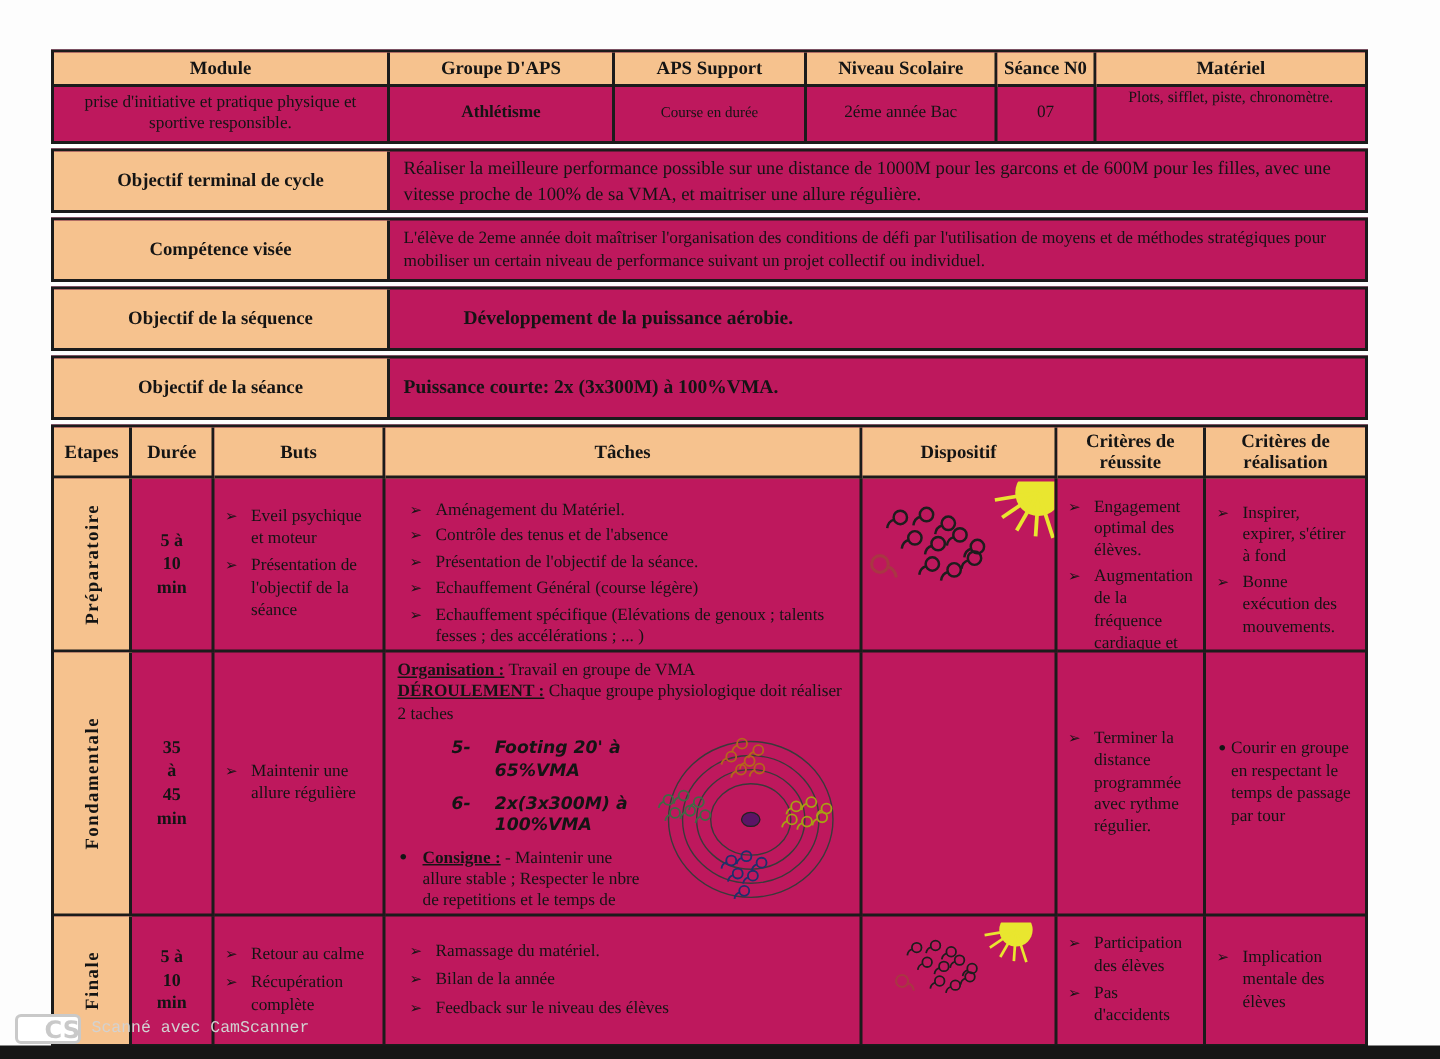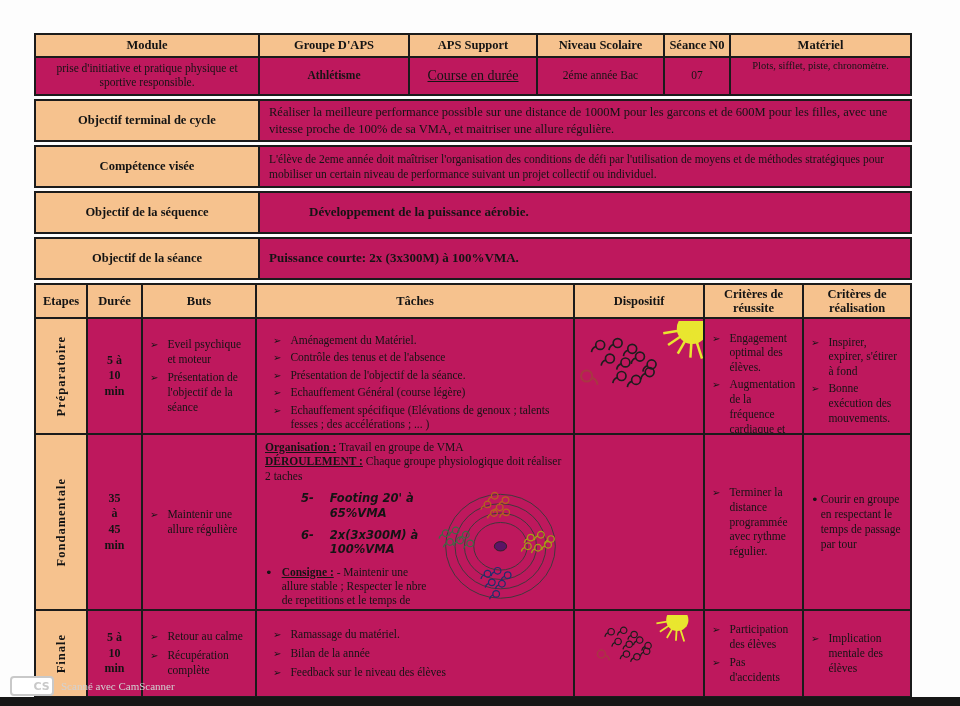--- a/index.html
+++ b/index.html
@@ -17,21 +17,21 @@
   .hcell {
     background:#F6C28E; border-right:2px solid #1b1b1b; border-bottom:2px solid #1b1b1b;
     font-weight:bold; text-align:center; font-size:12.5px; padding:3px 2px;
   }
   .vcell {
     border-right:2px solid #1b1b1b; text-align:center; font-size:11.5px; padding:2px 4px;
     display:flex; align-items:center; justify-content:center; min-height:36px; line-height:1.2;
   }
   .noR { border-right:none !important; }
   .noB { border-bottom:none !important; }
-  .fs-large { font-size:14px;text-decoration:underline; }
+  .fs-large { font-size:10px; }
   .fs-small { font-size:10.5px; }
   .b { font-weight:bold; }
 
   
   .inforow { display:grid; grid-template-columns:224px 1fr; }
   .ilabel {
     background:#F6C28E; border-right:2px solid #1b1b1b; font-weight:bold; font-size:12.5px;
     display:flex; align-items:center; justify-content:center; text-align:center; padding:12px;
   }
   .ivalue { padding:3px 9px; font-size:12px; line-height:1.3; display:flex; flex-direction:column; justify-content:center; }
@@ -59,23 +59,23 @@
   .flexrow { display:flex; }
   .flexrow .left { width:57%; }
   .flexrow .right { width:43%; display:flex; align-items:flex-start; justify-content:center; }
   .exline { display:flex; gap:16px; margin:8px 0 8px 36px;
             font-family:"DejaVu Sans",sans-serif; font-style:italic; font-weight:bold; font-size:11.5px; }
   .consigne { margin-top:6px; }
 
   
   .watermark { position:absolute; left:10px; top:676px; display:flex; align-items:center; gap:7px; }
   .cs-badge { width:44px; height:20px; border:2px solid #c9c9c9; border-radius:4px; color:#c9c9c9;
-              font-family:"DejaVu Sans",sans-serif; font-weight:bold; font-size:11px;
+              font-family:"DejaVu Sans",sans-serif; font-weight:bold; font-size:16px;
               display:flex; align-items:center; justify-content:center; background:#fff;padding-left:19px; }
-  .wm-text { color:#d2d2d2; font-family:Liberation Serif, serif; font-size:11px; }
+  .wm-text { color:#d2d2d2; font-family:Liberation Mono, monospace; font-size:11px; }
   .bottombar { position:absolute; left:0; bottom:0; width:960px; height:9px; background:#161616; }
 </style>
 </head>
 <body>
 
 <div class="sheet">
 
   <div class="blk grid6">
     <div class="hcell">Module</div>
     <div class="hcell">Groupe D'APS</div>

